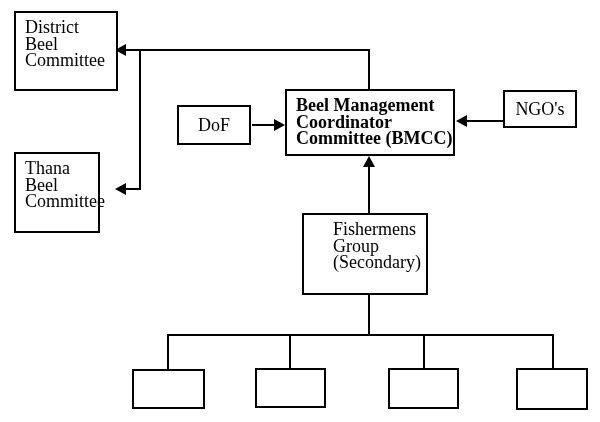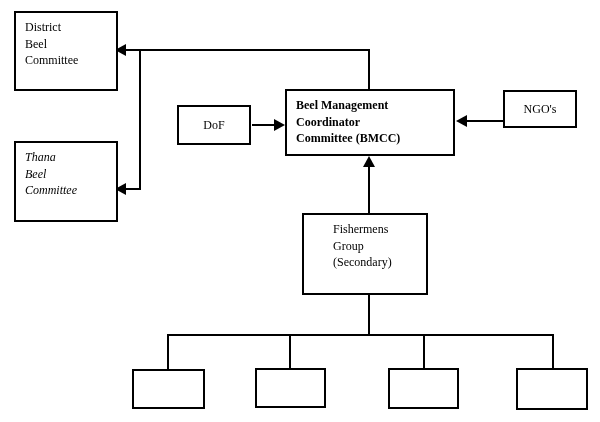--- a/index.html
+++ b/index.html
@@ -14,21 +14,21 @@
     background: #ffffff;
     overflow: hidden;
     font-family: "Liberation Serif", "DejaVu Serif", serif;
   }
   .node {
     position: absolute;
     box-sizing: border-box;
     border: 2px solid #000000;
     background: #ffffff;
     color: #000000;
-    font-size: 12px;
+    font-size: 18px;
     line-height: 16.5px;
     padding: 6px 0 0 9px;
     white-space: pre-line;
     z-index: 3;
   }
   .node.centered {
     display: flex;
     align-items: center;
     justify-content: center;
     padding: 0;
@@ -74,21 +74,21 @@
 </style>
 </head>
 <body>
 
 <div id="diagram-root">
 
   <div class="node" style="left:14px; top:11px; width:104px; height:80px;">District
 Beel
 Committee</div>
 
-  <div class="node" style="left:14px; top:141px; width:104px; height:81px;font-style:italic;">Thana
+  <div class="node" style="left:14px; top:152px; width:86px; height:81px;">Thana
 Beel
 Committee</div>
 
   <div class="node centered" style="left:177px; top:105px; width:74px; height:40px;">DoF</div>
 
   <div class="node" style="left:285px; top:89px; width:170px; height:67px;font-weight:bold;">Beel Management
 Coordinator
 Committee (BMCC)</div>
 
   <div class="node centered" style="left:503px; top:90px; width:74px; height:38px;font-family:Liberation Serif, serif;">NGO's</div>

